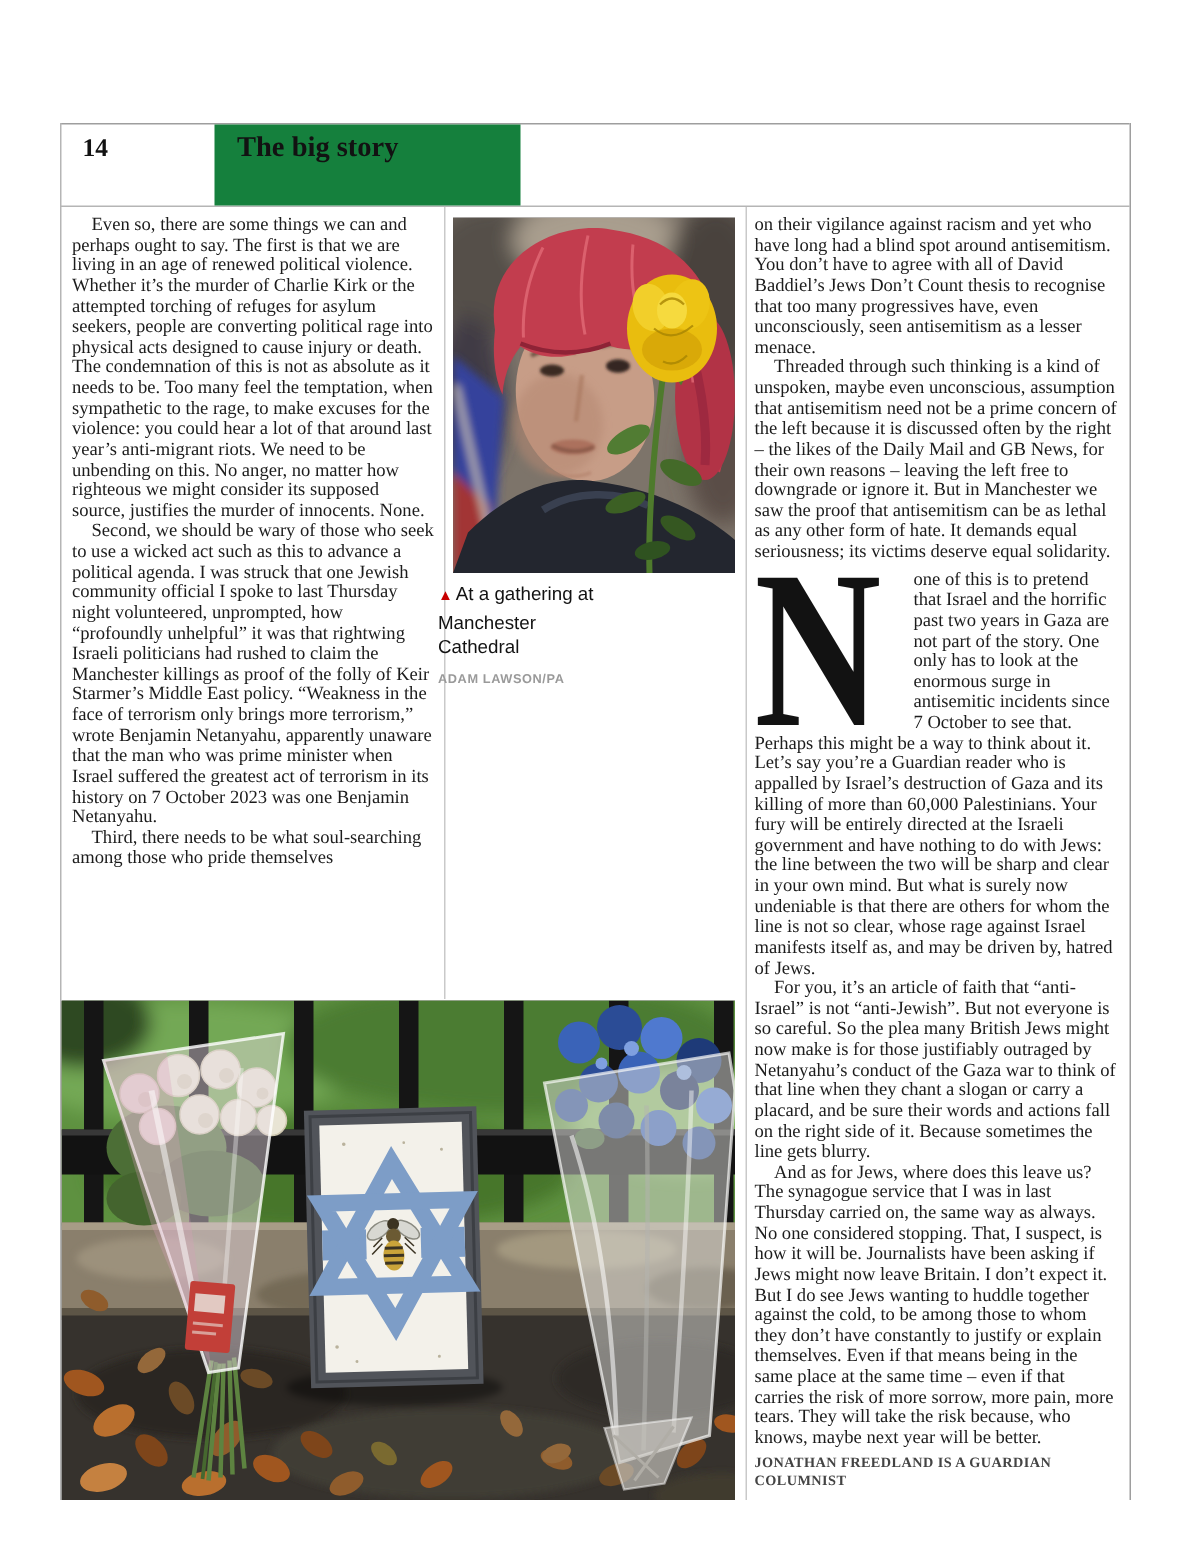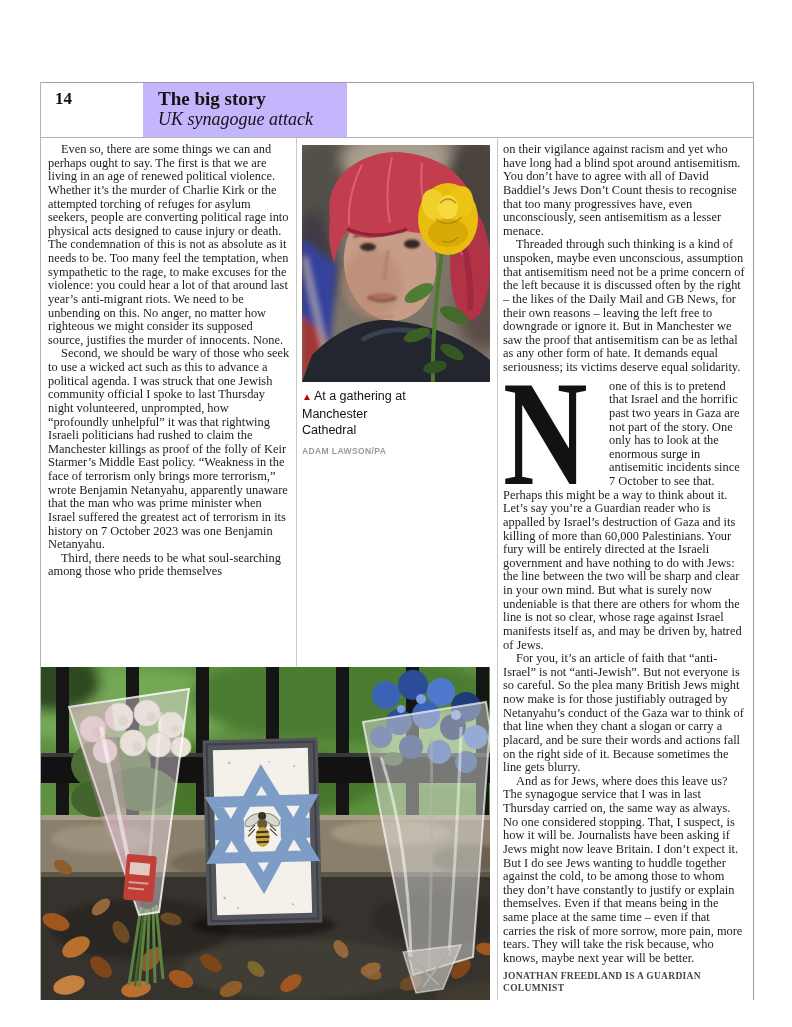--- a/index.html
+++ b/index.html
@@ -1,30 +1,30 @@
 <!DOCTYPE html>
 <html><head>
 <meta charset="utf-8">
 <style>
   html,body{margin:0;padding:0;background:#ffffff;}
   .page{position:relative;width:792px;height:1026px;background:#fff;overflow:hidden;
         font-family:"Liberation Serif",serif;color:#1b1b1b;margin-top:44px;}
   .rule{position:absolute;background:#9e9e9e;}
   .colrule{position:absolute;background:#c9c9c9;}
   .pagenum{position:absolute;left:55px;top:45px;font-weight:700;font-size:17px;color:#121212;}
-  .kicker-box{position:absolute;left:143px;top:39px;width:204px;height:54px;background:#c4b5fd;
+  .kicker-box{position:absolute;left:143px;top:39px;width:204px;height:54px;background:#15803d;
         padding:5px 0 0 15px;box-sizing:border-box;}
   .kicker{font-weight:700;font-size:19px;line-height:21px;color:#121212;}
   .kicker-sub{font-style:italic;font-size:18px;line-height:21px;color:#121212;}
   .body-col{position:absolute;font-size:12.4px;line-height:13.62px;color:#1c1c1c;}
   .body-col p{margin:0;}
   .body-col p.ind{text-indent:13px;}
   .photo{position:absolute;overflow:hidden;background:#888;}
   .photo svg{display:block;width:100%;height:100%;}
-  .cap{position:absolute;left:302px;width:112px;font-family:"Liberation Sans",sans-serif;
+  .cap{position:absolute;left:292px;width:112px;font-family:"Liberation Sans",sans-serif;
        font-size:12.5px;line-height:16.5px;color:#121212;}
   .tri{color:#c70000;font-size:10px;margin-right:2px;}
   .credit{font-family:"Liberation Sans",sans-serif;font-size:8.5px;letter-spacing:.4px;
        color:#9a9a9a;font-weight:700;margin-top:4px;}
   .pq{position:absolute;left:301px;top:497px;width:202px;color:#c70000;}
   .pq-marks span{display:inline-block;width:13px;height:21px;background:#c70000;
        transform:skewX(14deg);margin-right:5px;border-radius:1px;}
   .pq-text{font-size:19.5px;line-height:24px;font-weight:700;font-style:italic;
        margin-top:6px;letter-spacing:-0.2px;}
   .dropcap{float:left;width:100px;height:106px;overflow:visible;font-size:150px;line-height:106px;
@@ -43,21 +43,20 @@
   <div class="rule" style="left:40px;top:38px;width:713px;height:1px;"></div>
   <div class="rule" style="left:40px;top:93px;width:713px;height:1px;background:#b5b5b5;"></div>
   <div class="rule" style="left:40px;top:38px;width:1px;height:918px;background:#b5b5b5;"></div>
   <div class="rule" style="left:753px;top:38px;width:1px;height:918px;"></div>
   <div class="colrule" style="left:296px;top:94px;width:1px;height:528px;"></div>
   <div class="colrule" style="left:497px;top:94px;width:1px;height:862px;"></div>
 
   <div class="pagenum">14</div>
   <div class="kicker-box">
     <div class="kicker">The big story</div>
-    <div class="kicker-sub">UK synagogue attack</div>
   </div>
 
   <div class="body-col" style="left:48px;top:99px;width:243px;">
     <p class="ind">Even so, there are some things we can and perhaps ought to say. The first is that we are living in an age of renewed political violence. Whether it’s the murder of Charlie Kirk or the attempted torching of refuges for asylum seekers, people are converting political rage into physical acts designed to cause injury or death. The condemnation of this is not as absolute as it needs to be. Too many feel the temptation, when sympathetic to the rage, to make excuses for the violence: you could hear a lot of that around last year’s anti-migrant riots. We need to be unbending on this. No anger, no matter how righteous we might consider its supposed source, justifies the murder of innocents. None.</p>
     <p class="ind">Second, we should be wary of those who seek to use a wicked act such as this to advance a political agenda. I was struck that one Jewish community official I spoke to last Thursday night volunteered, unprompted, how “profoundly unhelpful” it was that rightwing Israeli politicians had rushed to claim the Manchester killings as proof of the folly of Keir Starmer’s Middle East policy. “Weakness in the face of terrorism only brings more terrorism,” wrote Benjamin Netanyahu, apparently unaware that the man who was prime minister when Israel suffered the greatest act of terrorism in its history on 7 October 2023 was one Benjamin Netanyahu.</p>
     <p class="ind">Third, there needs to be what soul-searching among those who pride themselves</p>
   </div>
 
   <div class="photo" style="left:302px;top:101px;width:188px;height:237px;">
     <svg viewBox="0 0 188 237" preserveAspectRatio="none">

